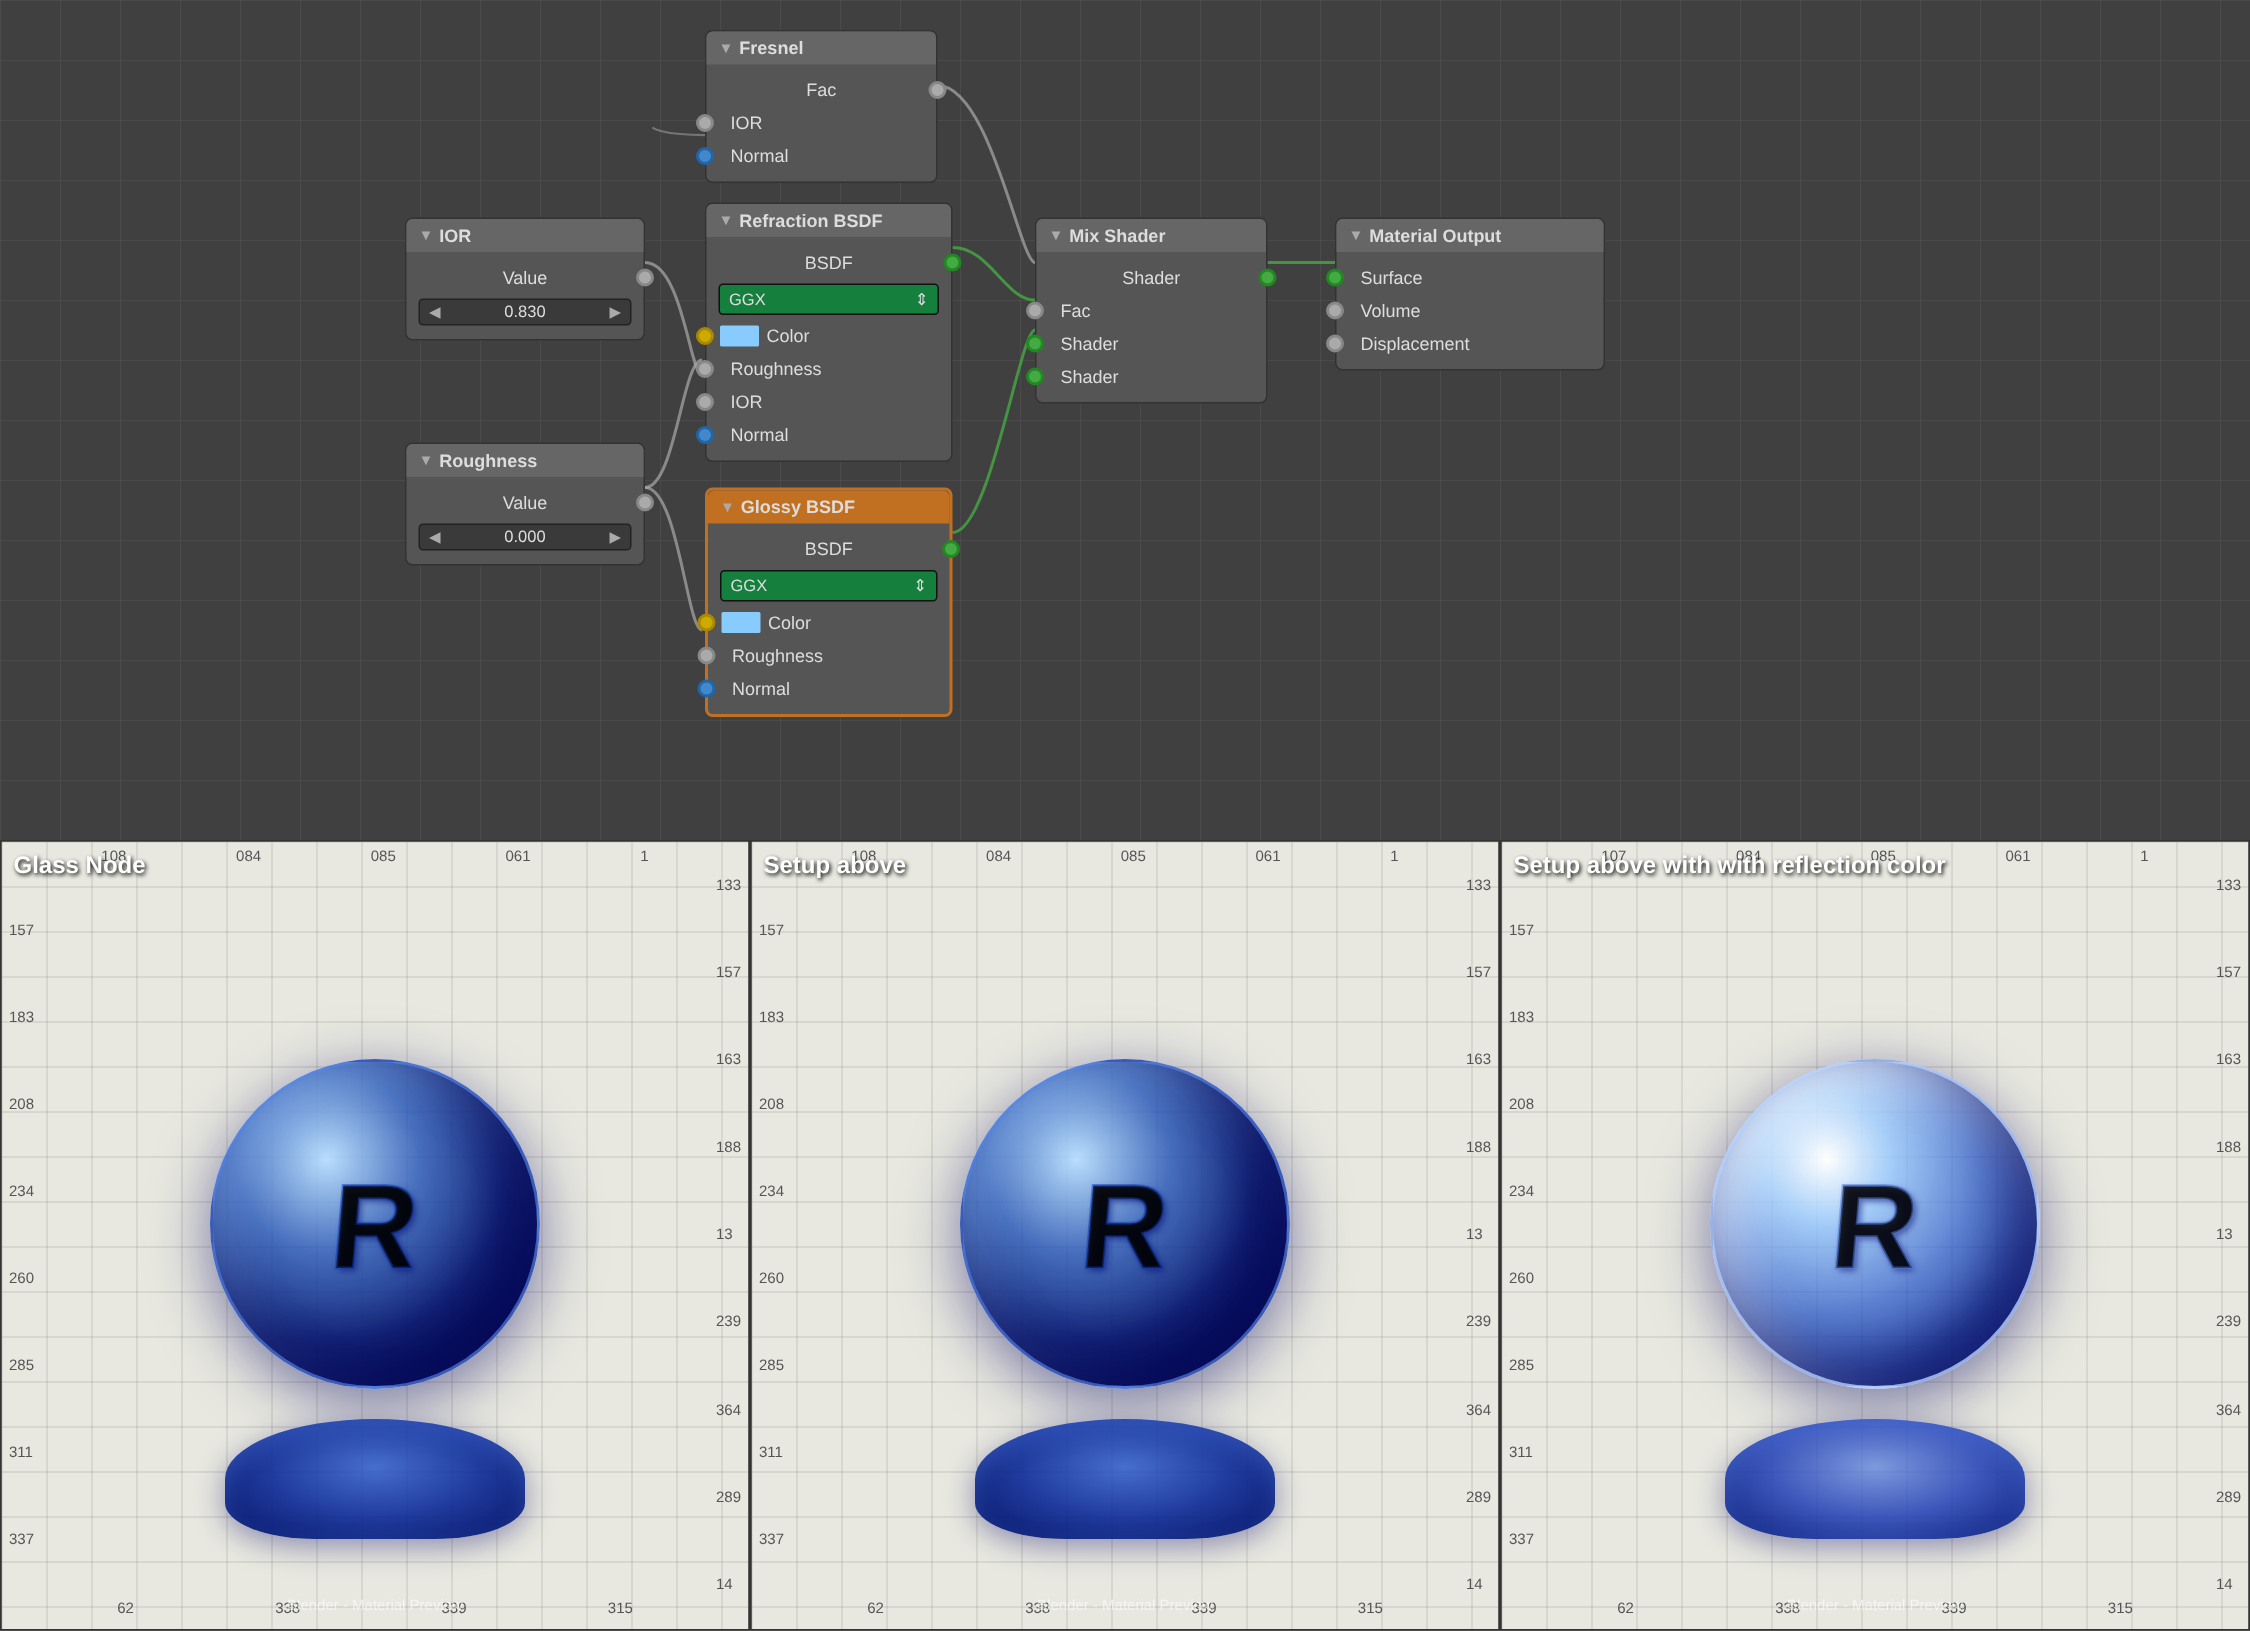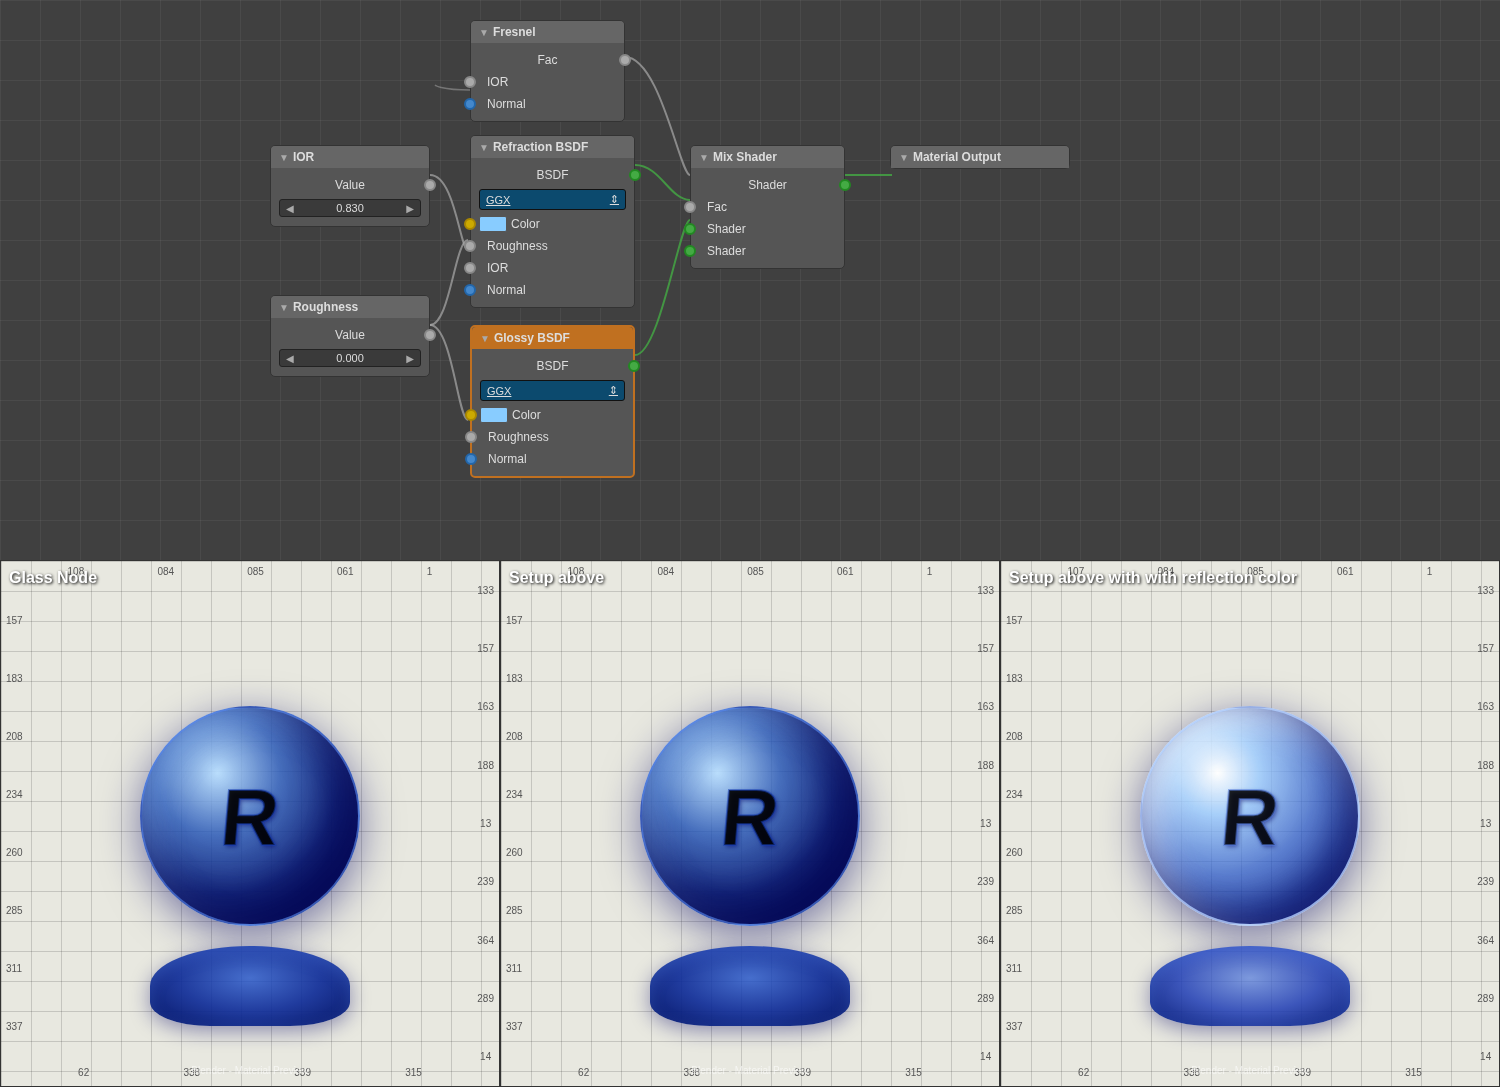--- a/index.html
+++ b/index.html
@@ -97,32 +97,31 @@
       display: flex;
       align-items: center;
       justify-content: space-between;
     }
     .node-input-field .arrow-left { color: #aaa; font-size: 10px; }
     .node-input-field .arrow-right { color: #aaa; font-size: 10px; }
     .node-input-field .val { flex: 1; text-align: center; }
 
     
     .node-dropdown {
-      background: #0c4a6e;
+      background: #15803d;
       border: 1px solid #111;
       border-radius: 3px;
       color: #ddd;
       padding: 3px 6px;
       font-size: 11px;
       width: calc(100% - 16px);
       margin: 3px 8px;
       display: flex;
       align-items: center;
       justify-content: space-between;
-      text-decoration: underline;
     }
 
     
     .color-swatch {
       width: 28px;
       height: 16px;
       background: #88ccff;
       border: 1px solid #555;
       border-radius: 2px;
       display: inline-block;
@@ -304,21 +303,20 @@
       position: absolute;
       right: 5px;
       top: 0;
       bottom: 0;
       display: flex;
       flex-direction: column;
       justify-content: space-around;
       font-size: 10px;
       color: #555;
       font-family: Arial, sans-serif;
-      text-align: center;
     }
     .top-numbers {
       position: absolute;
       top: 5px;
       left: 30px;
       right: 30px;
       display: flex;
       justify-content: space-around;
       font-size: 10px;
       color: #555;
@@ -457,20 +455,34 @@
         <div class="socket socket-green socket-left"></div>
         <span style="margin-left:8px">Shader</span>
       </div>
     </div>
   </div>
 
   <div class="node" id="node-material-output">
     <div class="node-header header-gray">
       <span class="arrow">▼</span>
       <span>Material Output</span>
+    </div>
+    <div class="node-body">
+      <div class="node-row">
+        <div class="socket socket-green socket-left"></div>
+        <span style="margin-left:8px">Surface</span>
+      </div>
+      <div class="node-row">
+        <div class="socket socket-gray socket-left"></div>
+        <span style="margin-left:8px">Volume</span>
+      </div>
+      <div class="node-row">
+        <div class="socket socket-gray socket-left"></div>
+        <span style="margin-left:8px">Displacement</span>
+      </div>
     </div>
   </div>
 
   <div class="node" id="node-roughness">
     <div class="node-header header-gray">
       <span class="arrow">▼</span>
       <span>Roughness</span>
     </div>
     <div class="node-body">
       <div class="node-row centered">

